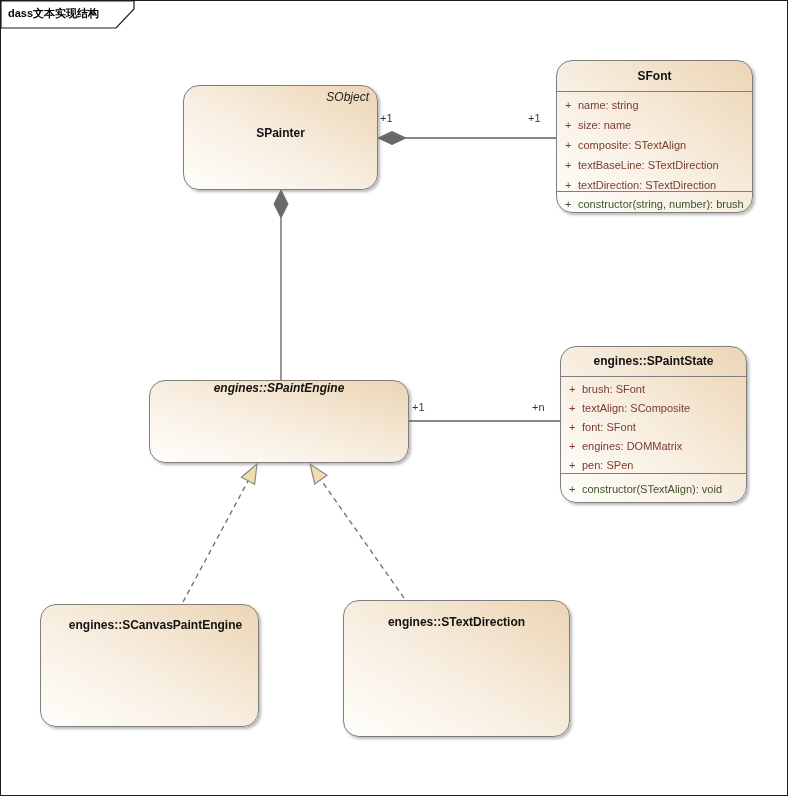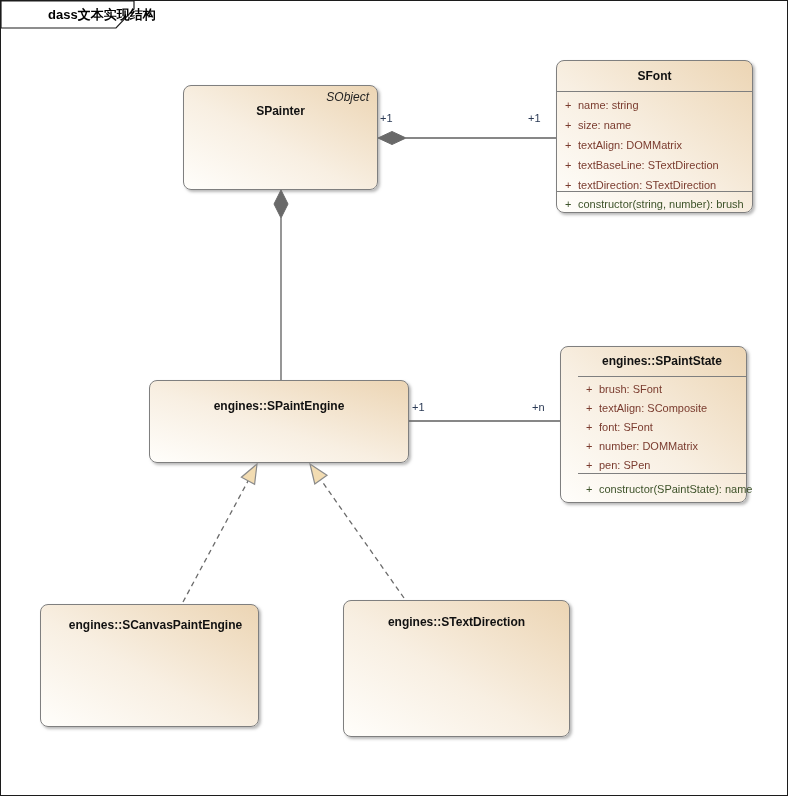--- a/index.html
+++ b/index.html
@@ -3,50 +3,50 @@
 <meta charset="utf-8">
 <style>
   html,body{margin:0;padding:0;}
   body{
     width:788px;height:796px;position:relative;background:#ffffff;
     font-family:"Liberation Sans", sans-serif;overflow:hidden;
   }
   .frame-border{position:absolute;left:0;top:0;width:786px;height:794px;border:1px solid #1c1c1c;}
   .frame-label{
     position:absolute;left:8px;top:6px;width:120px;
-    font-size:13px;font-weight:bold;color:#000;white-space:nowrap;overflow:hidden;margin-left:40px;
+    font-size:11px;font-weight:bold;color:#000;white-space:nowrap;overflow:hidden;
   }
   svg.overlay{position:absolute;left:0;top:0;pointer-events:none;}
   svg.tablayer{position:absolute;left:0;top:0;pointer-events:none;}
 
   .cls{
     position:absolute;box-sizing:border-box;
     background:linear-gradient(to top right,#fffefb 0%, #f8efe2 45%, #ecd5b4 100%);
-    border:1px solid #7f7f7f;border-radius:8px;
+    border:1px solid #7f7f7f;border-radius:16px;
     box-shadow:2px 2px 3px rgba(125,125,125,0.55);
   }
   .cls-name{
     text-align:center;font-size:12px;font-weight:bold;color:#111;
   }
   .stereo{
     position:absolute;top:4px;right:8px;font-size:12px;font-style:italic;color:#222;
   }
   .compart{box-sizing:border-box;border-top:1px solid #7f7f7f;padding-top:3px;}
   .row{display:flex;align-items:center;height:19px;font-size:11px;white-space:nowrap;}
   .row .vis{margin-left:8px;width:13px;flex:none;}
   .attr-row{color:#7a3b2e;}
   .op-row{color:#3d5229;}
 
   
   #box-spainter{left:183px;top:85px;width:195px;height:105px;}
-  #box-spainter .cls-name{margin-top:18px;}
+  #box-spainter .cls-name{margin-top:40px;}
   #box-sfont{left:556px;top:60px;width:197px;height:153px;}
   #box-spaintengine{left:149px;top:380px;width:260px;height:83px;}
-  #box-spaintengine .cls-name{margin-top:18px;}
-  #box-spaintstate{left:560px;top:346px;width:187px;height:157px;padding-left:17px;}
+  #box-spaintengine .cls-name{font-style:italic;}
+  #box-spaintstate{left:560px;top:346px;width:187px;height:157px;}
   #box-scanvas{left:40px;top:604px;width:219px;height:123px;padding-left:12px;}
   #box-scanvas .cls-name{margin-top:13px;}
   #box-ssvg{left:343px;top:600px;width:227px;height:137px;}
   #box-ssvg .cls-name{margin-top:14px;}
 
   .hdr30{height:30px;line-height:30px;}
   .hdr29{height:29px;line-height:29px;}
   #box-sfont .attrs{height:100px;}
   #box-sfont .attrs .row{height:20px;}
   #box-sfont .ops{height:23px;padding-top:1px;}
@@ -83,21 +83,21 @@
     <div class="row attr-row">
       <span class="vis">+</span>
       <span class="txt">name: string</span>
     </div>
     <div class="row attr-row">
       <span class="vis">+</span>
       <span class="txt">size: name</span>
     </div>
     <div class="row attr-row">
       <span class="vis">+</span>
-      <span class="txt">textAlign: DOMMatrix</span>
+      <span class="txt">composite: STextAlign</span>
     </div>
     <div class="row attr-row">
       <span class="vis">+</span>
       <span class="txt">textBaseLine: STextDirection</span>
     </div>
     <div class="row attr-row">
       <span class="vis">+</span>
       <span class="txt">textDirection: STextDirection</span>
     </div>
   </div>
@@ -123,31 +123,31 @@
     <div class="row attr-row">
       <span class="vis">+</span>
       <span class="txt">textAlign: SComposite</span>
     </div>
     <div class="row attr-row">
       <span class="vis">+</span>
       <span class="txt">font: SFont</span>
     </div>
     <div class="row attr-row">
       <span class="vis">+</span>
-      <span class="txt">number: DOMMatrix</span>
+      <span class="txt">engines: DOMMatrix</span>
     </div>
     <div class="row attr-row">
       <span class="vis">+</span>
       <span class="txt">pen: SPen</span>
     </div>
   </div>
   <div class="compart ops">
     <div class="row op-row">
       <span class="vis">+</span>
-      <span class="txt">constructor(SPaintState): name</span>
+      <span class="txt">constructor(STextAlign): void</span>
     </div>
   </div>
 </div>
 
 <div class="cls" id="box-scanvas">
   <div class="cls-name">engines::SCanvasPaintEngine</div>
 </div>
 
 <div class="cls" id="box-ssvg">
   <div class="cls-name">engines::STextDirection</div>

